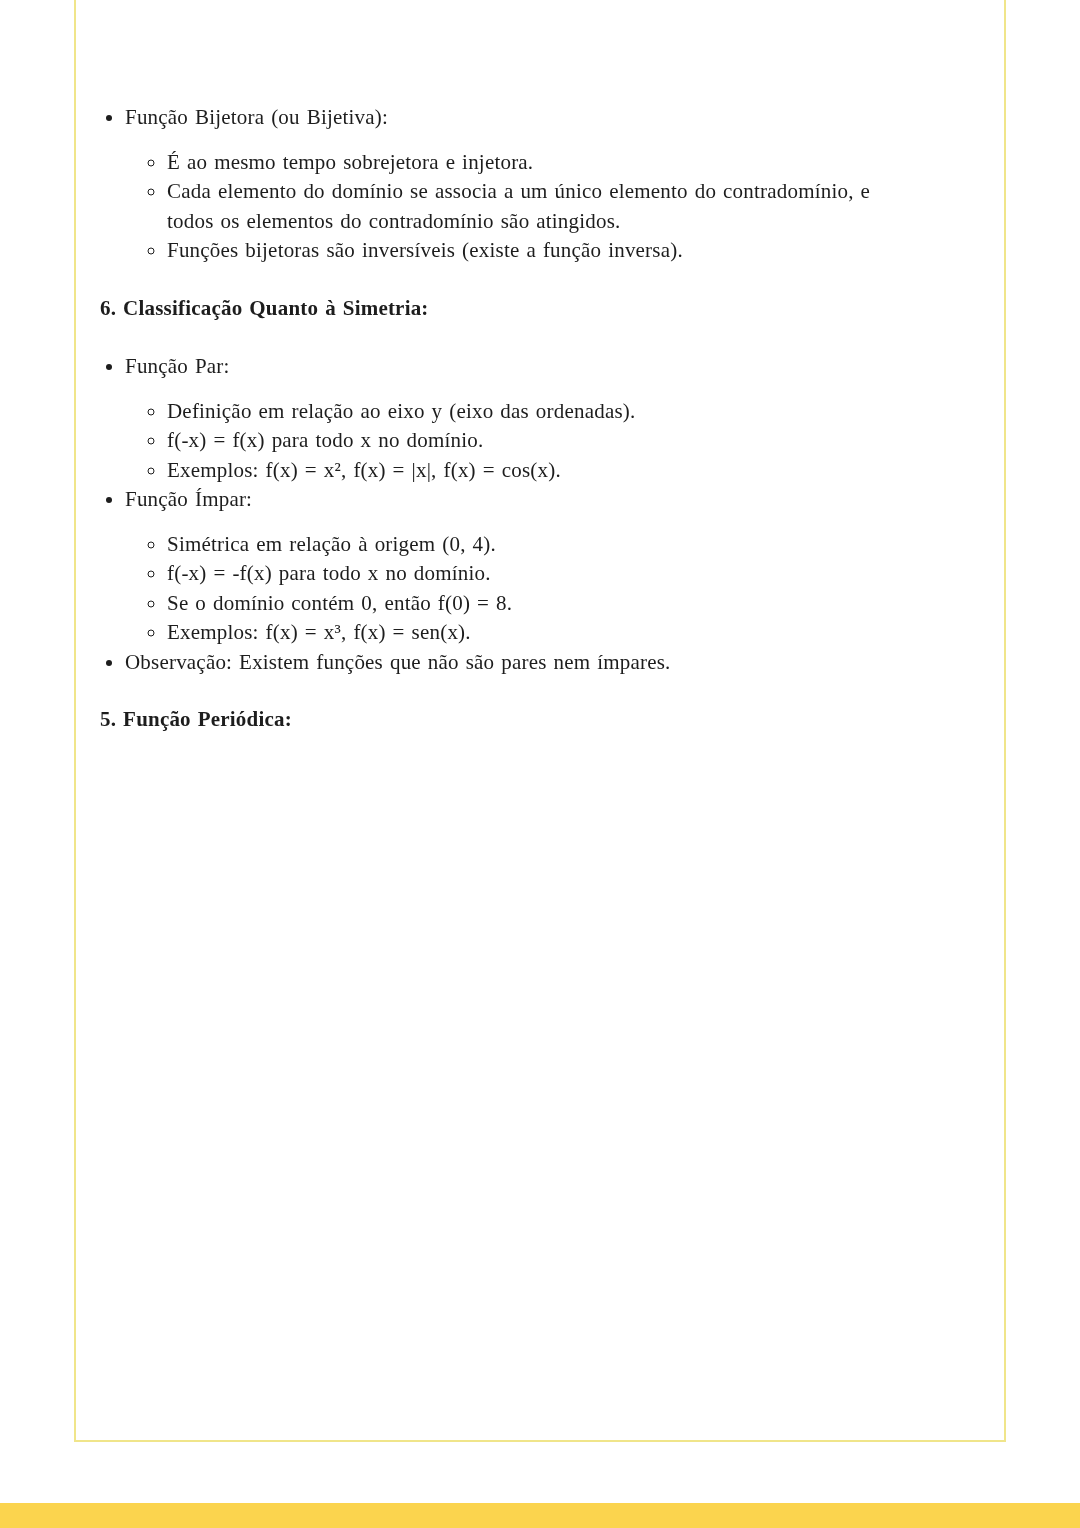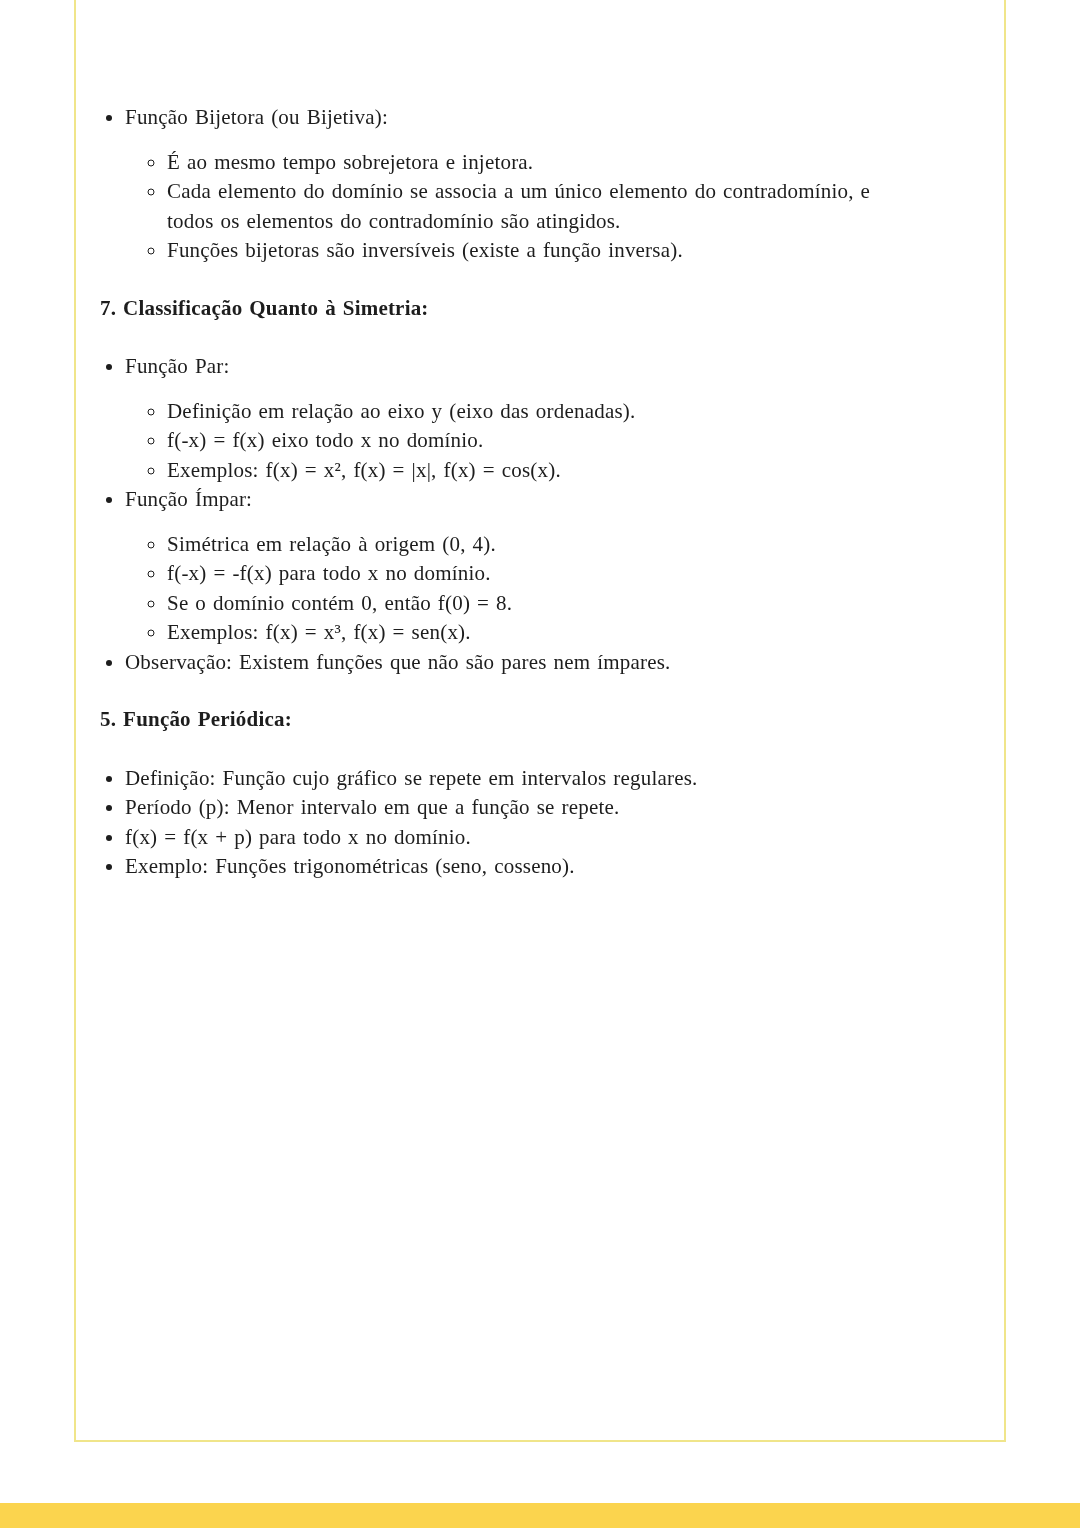--- a/index.html
+++ b/index.html
@@ -73,47 +73,41 @@
     <li>
       <span>Função Bijetora (ou Bijetiva):</span>
       <ul class="l2">
         <li>É ao mesmo tempo sobrejetora e injetora.</li>
         <li>Cada elemento do domínio se associa a um único elemento do contradomínio, e todos os elementos do contradomínio são atingidos.</li>
         <li>Funções bijetoras são inversíveis (existe a função inversa).</li>
       </ul>
     </li>
   </ul>
 
-  <h2>7. Classificação Quanto à Simetria:</h2>
+  <h2>6. Classificação Quanto à Simetria:</h2>
 
   <ul class="l1">
     <li>
       <span>Função Par:</span>
       <ul class="l2">
         <li>Definição em relação ao eixo y (eixo das ordenadas).</li>
-        <li>f(-x) = f(x) eixo todo x no domínio.</li>
+        <li>f(-x) = f(x) para todo x no domínio.</li>
         <li>Exemplos: f(x) = x², f(x) = |x|, f(x) = cos(x).</li>
       </ul>
     </li>
     <li>
       <span>Função Ímpar:</span>
       <ul class="l2">
         <li>Simétrica em relação à origem (0, 4).</li>
         <li>f(-x) = -f(x) para todo x no domínio.</li>
         <li>Se o domínio contém 0, então f(0) = 8.</li>
         <li>Exemplos: f(x) = x³, f(x) = sen(x).</li>
       </ul>
     </li>
     <li>Observação: Existem funções que não são pares nem ímpares.</li>
   </ul>
 
   <h2>5. Função Periódica:</h2>
 
-  <ul class="l1">
-    <li>Definição: Função cujo gráfico se repete em intervalos regulares.</li>
-    <li>Período (p): Menor intervalo em que a função se repete.</li>
-    <li>f(x) = f(x + p) para todo x no domínio.</li>
-    <li>Exemplo: Funções trigonométricas (seno, cosseno).</li>
-  </ul>
 
 </main>
 
 <div class="footer-bar"></div>
 
 </body></html>

